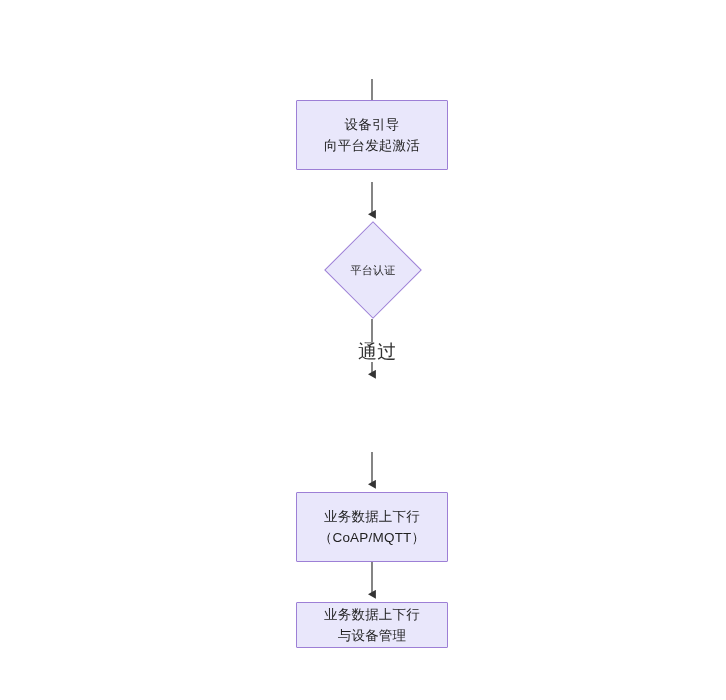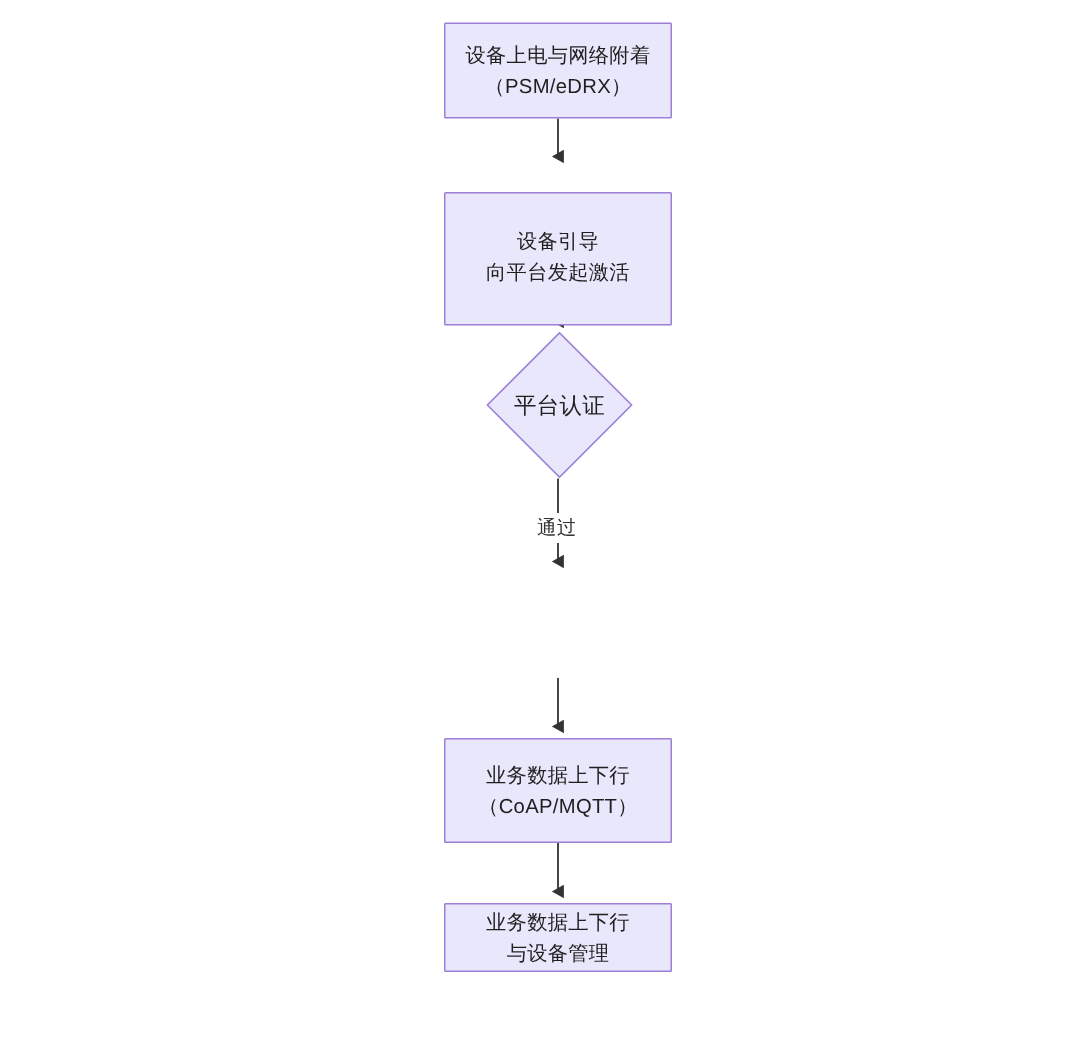--- a/index.html
+++ b/index.html
@@ -57,31 +57,31 @@
     top: 50%;
     background: #e9e7fb;
     border: 1.4px solid #9d7fd6;
     box-sizing: border-box;
     transform: translate(-50%, -50%) rotate(45deg);
   }
   .node-decision-label {
     position: relative;
     z-index: 2;
     color: #1f1f1f;
-    font-size: 15px;
+    font-size: 11px;
     line-height: 21px;
     text-align: center;
     white-space: pre-line;
     letter-spacing: 0.2px;
   }
   .edge-label {
     position: absolute;
     background: #ffffff;
     color: #333333;
-    font-size: 13px;
+    font-size: 19px;
     line-height: 18px;
     padding: 1px 3px;
     text-align: center;
     white-space: nowrap;
     letter-spacing: 0.2px;
   }
 </style>
 </head>
 <body>
 
@@ -98,26 +98,22 @@
 
     <line x1="372" y1="182" x2="372" y2="215" stroke="#333333" stroke-width="1.2" marker-end="url(#arrowhead)"></line>
 
     <line x1="372" y1="319" x2="372" y2="375" stroke="#333333" stroke-width="1.2" marker-end="url(#arrowhead)"></line>
 
     <line x1="372" y1="452" x2="372" y2="485" stroke="#333333" stroke-width="1.2" marker-end="url(#arrowhead)"></line>
 
     <line x1="372" y1="562" x2="372" y2="595" stroke="#333333" stroke-width="1.2" marker-end="url(#arrowhead)"></line>
   </svg>
 
-  <div class="node node-process" style="left:296px; top:15px; width:152px; height:64px;">
-    <span>设备上电与网络附着
-（PSM/eDRX）</span>
-  </div>
 
-  <div class="node node-process" style="left:296px; top:128px; width:152px; height:89px;font-family:Liberation Mono, monospace;">
+  <div class="node node-process" style="left:296px; top:100px; width:152px; height:70px;">
     <span>设备引导
 向平台发起激活</span>
   </div>
 
   <div class="node-decision-wrap" style="left:324px; top:221px; width:98px; height:98px;">
     <div class="node-decision-shape" style="width:69px; height:69px;"></div>
     <span class="node-decision-label">平台认证</span>
   </div>
 
   <div class="edge-label" style="left:355px; top:342px;">

